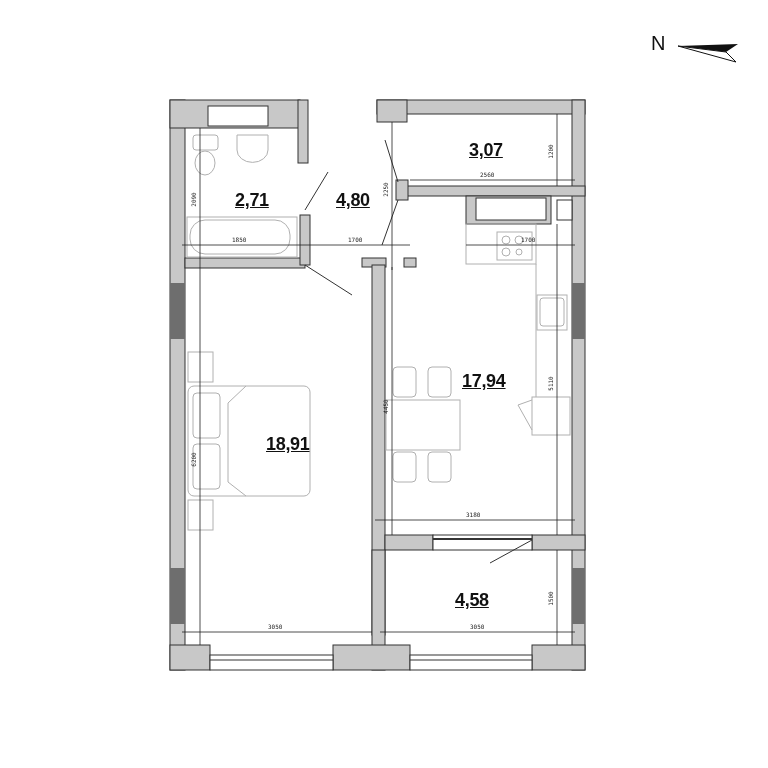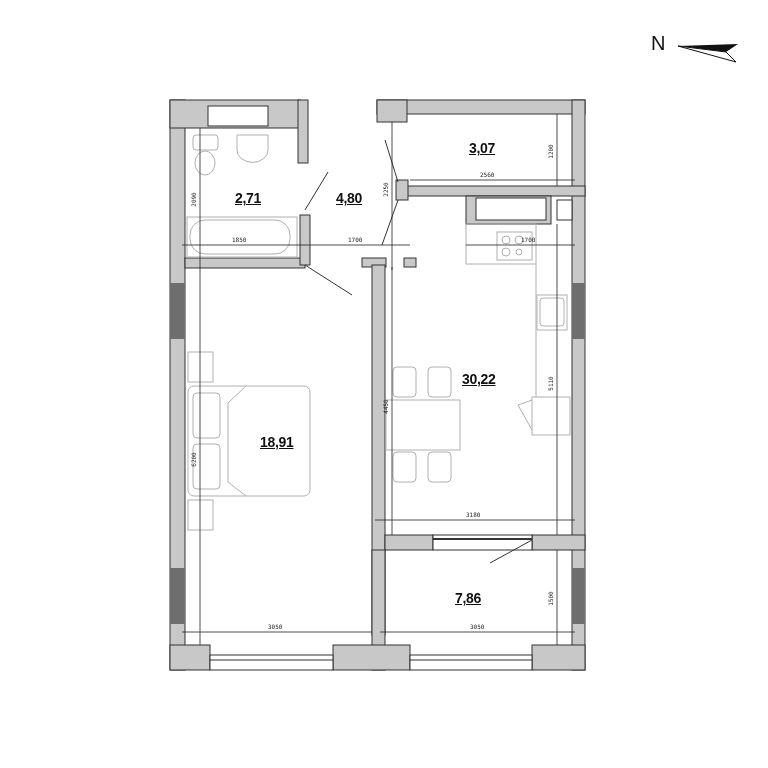--- a/index.html
+++ b/index.html
@@ -1,18 +1,18 @@
 <!DOCTYPE html>
 <html><head>
   <meta charset="utf-8">
   <style>
     html, body { margin:0; padding:0; background:#ffffff; }
     body { width:768px; height:768px; position:relative; overflow:hidden; font-family:"Liberation Sans", sans-serif; }
     #plan { position:absolute; left:0; top:0; }
-    .area-label { position:absolute; font-family:"Liberation Sans", sans-serif; font-weight:bold; font-size:14px; text-decoration:underline; color:#111; letter-spacing:-0.3px; }
+    .area-label { position:absolute; font-family:"Liberation Sans", sans-serif; font-weight:bold; font-size:18px; text-decoration:underline; color:#111; letter-spacing:-0.3px; }
     .dim { position:absolute; font-family:"DejaVu Sans Mono", monospace; font-size:6px; color:#222; white-space:nowrap; }
     .dim.v { transform:rotate(-90deg); transform-origin:center center; }
     .compass-n { position:absolute; left:651px; top:32px; font-family:"Liberation Sans", sans-serif; font-size:20px; color:#111; }
   </style>
 </head>
 <body>
 
 <svg id="plan" width="768" height="768" viewBox="0 0 768 768">
 
   <g fill="#c8c8c8" stroke="#333" stroke-width="1">
@@ -138,23 +138,23 @@
 
 <div class="compass-n">N</div>
 <svg style="position:absolute;left:676px;top:40px;" width="64" height="26" viewBox="0 0 64 26">
   <polygon points="2,6 62,4 50,12" fill="#111"></polygon>
   <polygon points="2,6 50,12 60,22" fill="#fff" stroke="#111" stroke-width="1"></polygon>
 </svg>
 
 <div class="area-label" style="left:235px;top:190px;">2,71</div>
 <div class="area-label" style="left:336px;top:190px;">4,80</div>
 <div class="area-label" style="left:469px;top:140px;">3,07</div>
-<div class="area-label" style="left:462px;top:371px;">30,22</div>
-<div class="area-label" style="left:260px;top:434px;">18,91</div>
-<div class="area-label" style="left:455px;top:590px;">7,86</div>
+<div class="area-label" style="left:462px;top:371px;">17,94</div>
+<div class="area-label" style="left:266px;top:434px;">18,91</div>
+<div class="area-label" style="left:455px;top:590px;">4,58</div>
 
 <div class="dim v" style="left:186px;top:196px;">2090</div>
 <div class="dim" style="left:232px;top:236px;">1850</div>
 <div class="dim" style="left:348px;top:236px;">1700</div>
 <div class="dim v" style="left:378px;top:186px;">2250</div>
 <div class="dim" style="left:480px;top:171px;">2560</div>
 <div class="dim v" style="left:543px;top:148px;">1200</div>
 <div class="dim" style="left:521px;top:236px;">1700</div>
 <div class="dim v" style="left:543px;top:380px;">5110</div>
 <div class="dim v" style="left:378px;top:403px;">4450</div>

